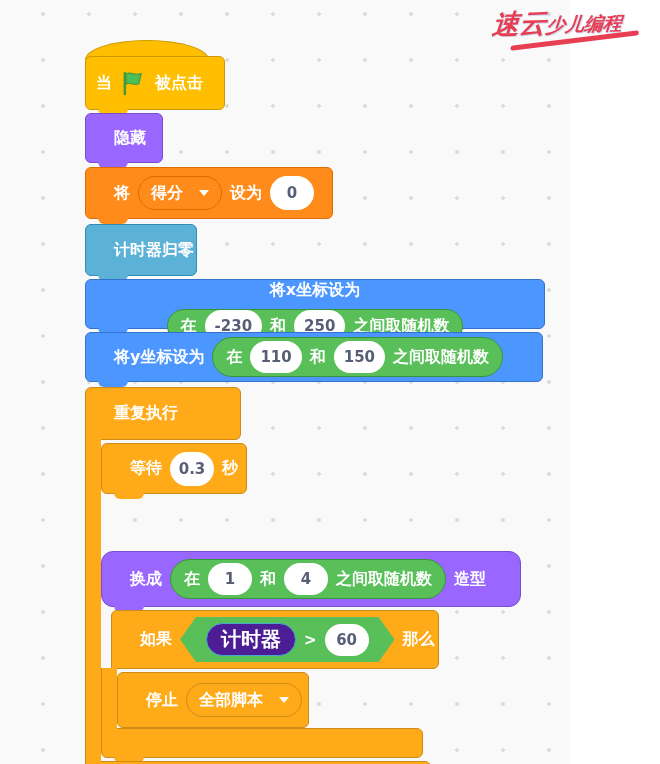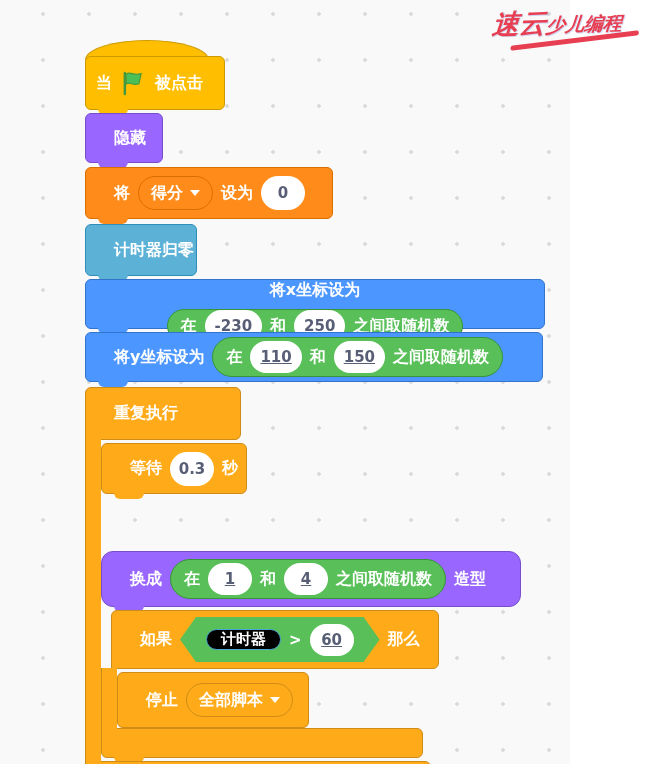--- a/index.html
+++ b/index.html
@@ -32,36 +32,36 @@
     border-radius:50% 50% 0 0 / 100% 100% 0 0;
   }
   .tab{position:absolute;left:12px;bottom:-6px;width:30px;height:7px;border-radius:0 0 6px 6px;}
   .t-events{background:#FFBF00;}.t-control{background:#FFAB19;}.t-motion{background:#4C97FF;}
   .t-looks{background:#9966FF;}.t-sensing{background:#5CB1D6;}.t-variables{background:#FF8C1A;}
   .oval{
     background:#ffffff;border-radius:18px;height:34px;min-width:44px;box-sizing:border-box;
     display:flex;align-items:center;justify-content:center;
     color:#575E75;font-size:15px;padding:0 10px;
   }
-  .oval.small{height:32px;text-decoration:underline;}
-  .dd{display:flex;align-items:center;gap:7px;border-radius:17px;height:34px;padding:0 12px;box-sizing:border-box;}
+  .oval.small{height:32px;}
+  .dd{display:flex;align-items:center;gap:16px;border-radius:17px;height:34px;padding:0 12px;box-sizing:border-box;}
   .dd-var{border:1px solid #DB6E00;}
   .dd-ctrl{border:1px solid #CF8B17;}
   .arr{width:0;height:0;border-left:5px solid rgba(0,0,0,0);border-right:5px solid rgba(0,0,0,0);border-top:6px solid #ffffff;}
   .op-pill{
     background:#59C059;border:1px solid #389438;border-radius:20px;height:40px;
     display:flex;align-items:center;gap:8px;padding:0 13px;box-sizing:border-box;
   }
   .hex{
     background:#59C059;height:45px;display:flex;align-items:center;gap:8px;padding:0 26px;
     clip-path:polygon(16px 0,calc(100% - 16px) 0,100% 50%,calc(100% - 16px) 100%,16px 100%,0 50%);
   }
   .reporter{
-    background:#000000;border:1px solid #47A8D1;border-radius:17px;height:21px;
-    display:flex;align-items:center;padding:0 14px;font-size:15px;box-sizing:border-box;
+    background:#4c1d95;border:1px solid #47A8D1;border-radius:17px;height:33px;
+    display:flex;align-items:center;padding:0 14px;font-size:20px;box-sizing:border-box;
   }
   .opsym{font-size:15px;}
   .wm{
     position:absolute;left:492px;top:8px;width:165px;color:#e73e52;font-style:italic;
     transform:rotate(-2deg) skewX(-7deg);text-shadow:1px 1px 0 rgba(80,110,220,0.25);
     line-height:1;
   }
   .wm .big{font-size:27px;}
   .wm .sm{font-size:19px;}
   .wm-line{height:5px;width:128px;background:#e73e52;border-radius:3px;transform:rotate(-5deg);margin:3px 0 0 20px;}

